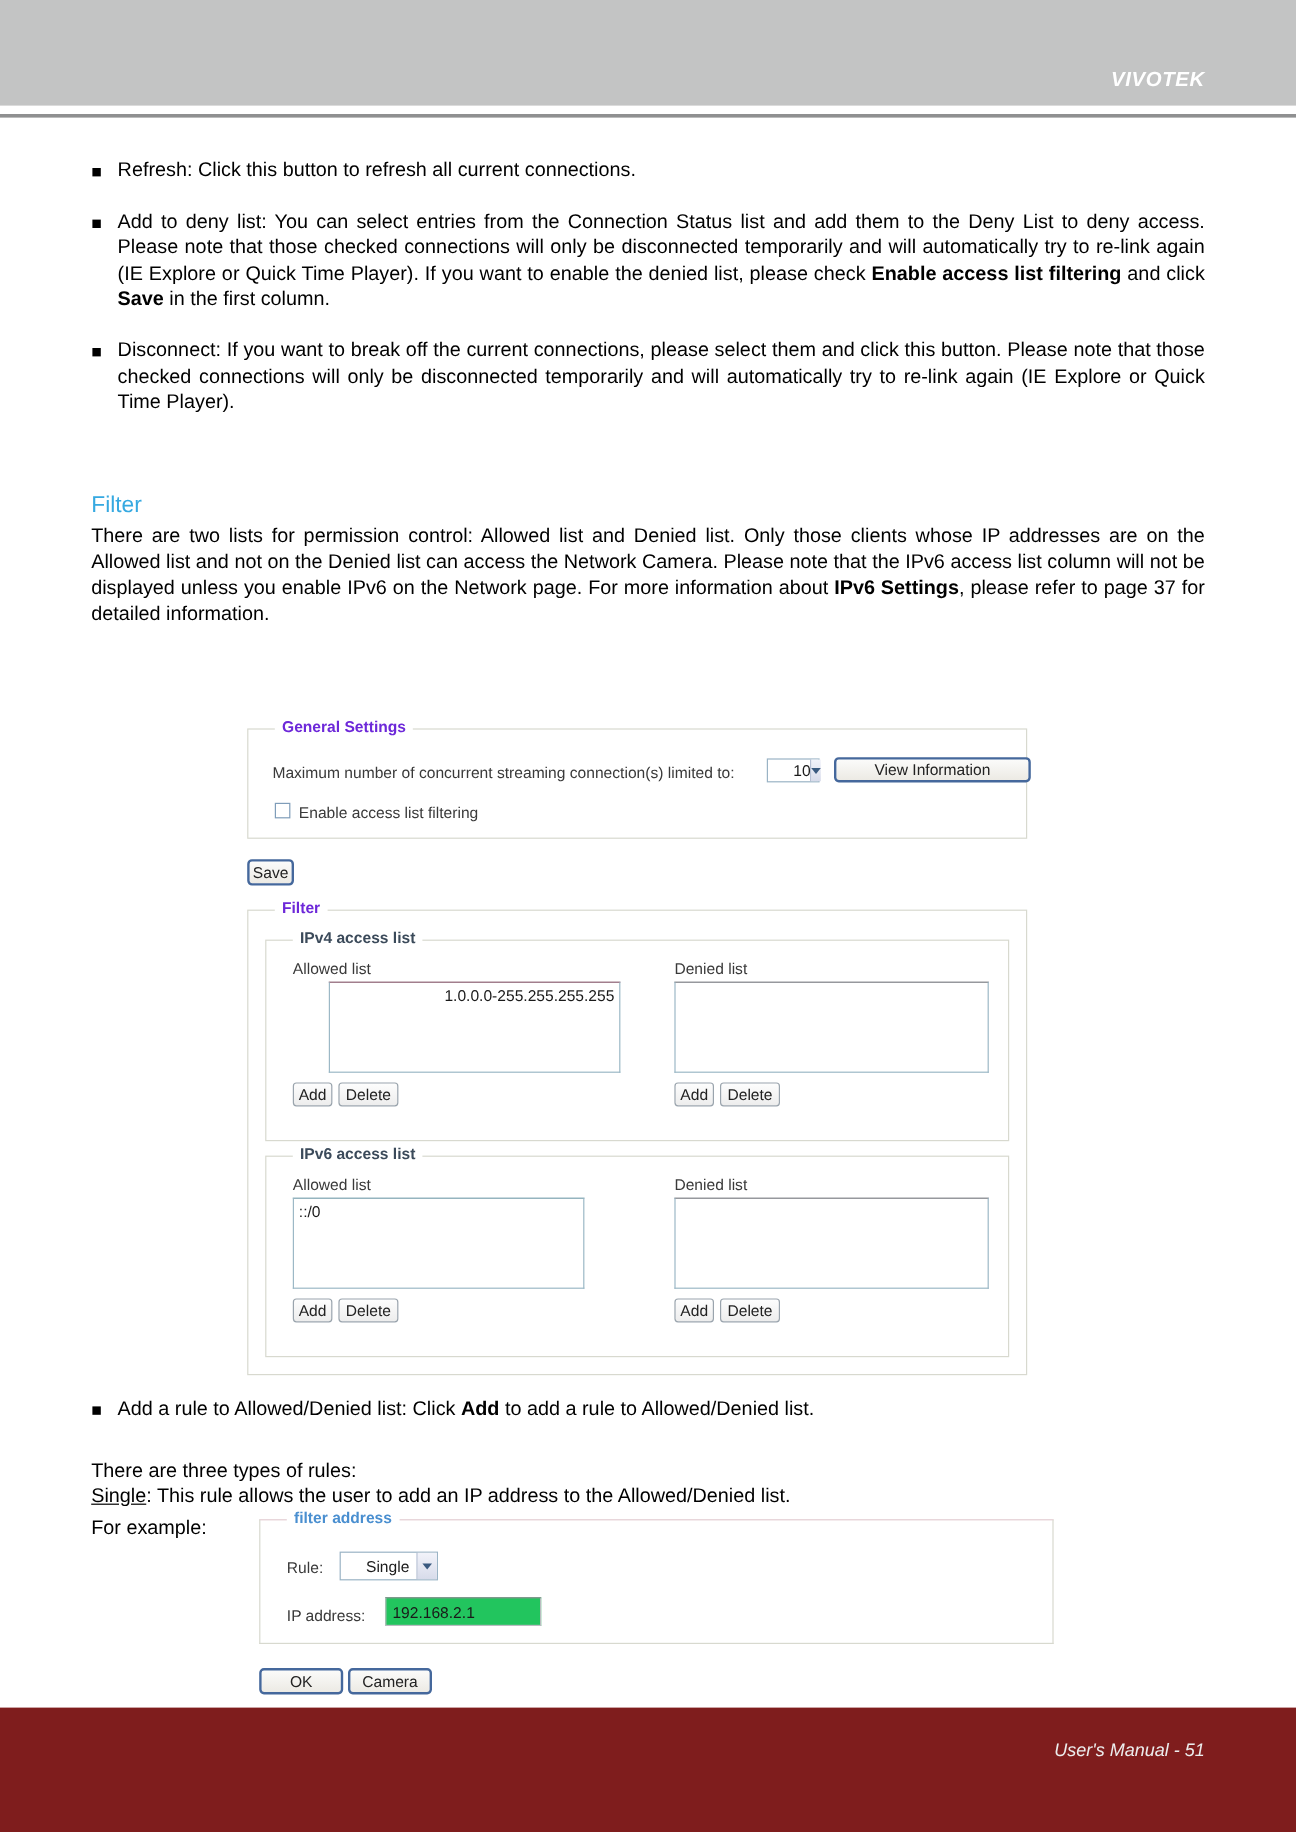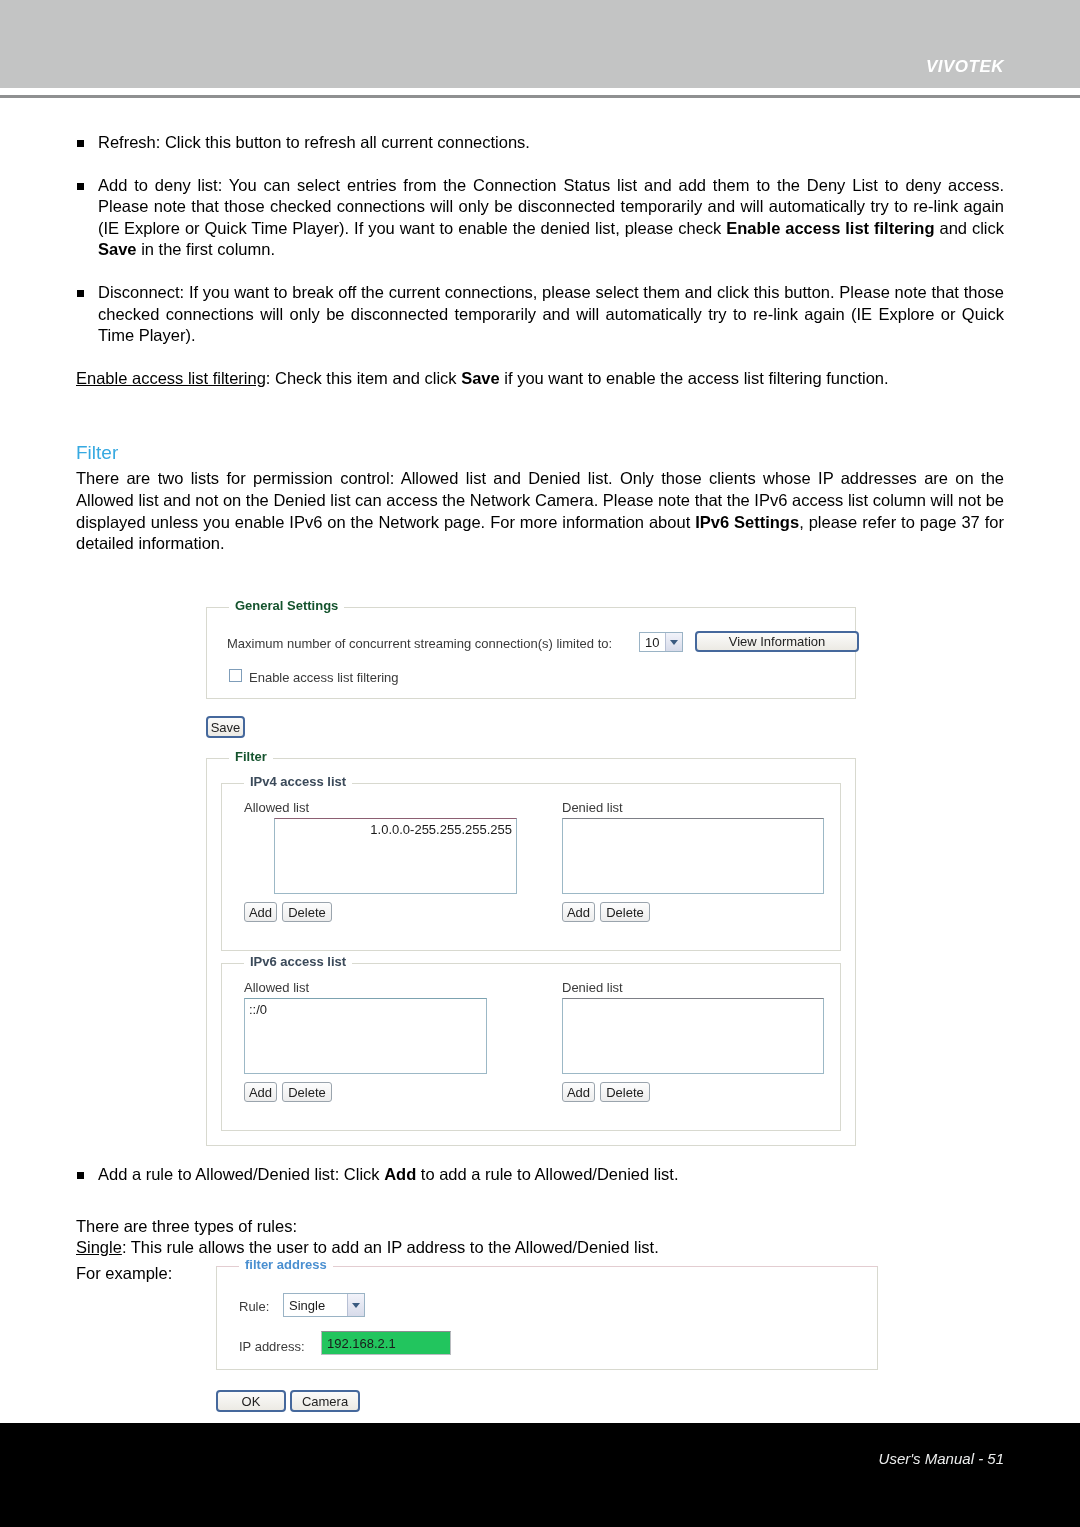--- a/index.html
+++ b/index.html
@@ -107,21 +107,21 @@
   .fieldset > .legend {
     position: absolute;
     top: -9px;
     left: 22px;
     background: #ffffff;
     padding: 0 6px;
     font-size: 13px;
     line-height: 14px;
     white-space: nowrap;
   }
-  .legend-blue  { color: #14532d; font-weight: bold; }
+  .legend-blue  { color: #6d28d9; font-weight: bold; }
   .legend-dark  { color: #3b4a5a; font-weight: bold; }
   .legend-pinky { color: #4a8fd0; font-weight: bold; }
 
   .fs-general {
     left: 206px; top: 607px; width: 650px; height: 92px;
   }
   .fs-filter {
     left: 206px; top: 758px; width: 650px; height: 388px;
   }
   .fs-ipv4 {
@@ -154,20 +154,21 @@
 
   
   .selectbox {
     position: absolute;
     height: 20px;
     border: 1px solid #9ab3c5;
     background: #ffffff;
     box-sizing: border-box;
     display: flex;
     align-items: center;
+    padding-left: 16px;
   }
   .selectbox .sel-val {
     font-size: 13px;
     color: #1a1a1a;
     padding-left: 5px;
     flex: 1;
     white-space: nowrap;
   }
   .selectbox .sel-arrow {
     width: 17px;
@@ -236,21 +237,21 @@
     overflow: hidden;
   }
 
   
   .page-footer {
     position: absolute;
     left: 0;
     bottom: 0;
     width: 1080px;
     height: 104px;
-    background: #000000;
+    background: #7f1d1d;
   }
   .footer-text {
     position: absolute;
     right: 76px;
     top: 28px;
     font-size: 15px;
     font-style: italic;
     color: #eceded;
     line-height: 1;
     white-space: nowrap;
@@ -277,23 +278,20 @@
   </p>
 
   <div class="gap-small"></div>
 
   <p class="bullet-para">
     <span>Disconnect: If you want to break off the current connections, please select them and click this button. Please note that those checked connections will only be disconnected temporarily and will automatically try to re-link again (IE Explore or Quick Time Player).</span>
   </p>
 
   <div class="gap-small"></div>
 
-  <p class="plain-para">
-    <span class="u">Enable access list filtering</span><span>: Check this item and click </span><b>Save</b><span> if you want to enable the access list filtering function.</span>
-  </p>
 
   <div class="gap-big"></div>
 
   <h2 class="section-title">Filter</h2>
 
   <p class="plain-para">
     <span>There are two lists for permission control: Allowed list and Denied list. Only those clients whose IP addresses are on the Allowed list and not on the Denied list can access the Network Camera. Please note that the IPv6 access list column will not be displayed unless you enable IPv6 on the Network page. For more information about </span><b>IPv6 Settings</b><span>, please refer to page 37 for detailed information.</span>
   </p>
 </div>
 

